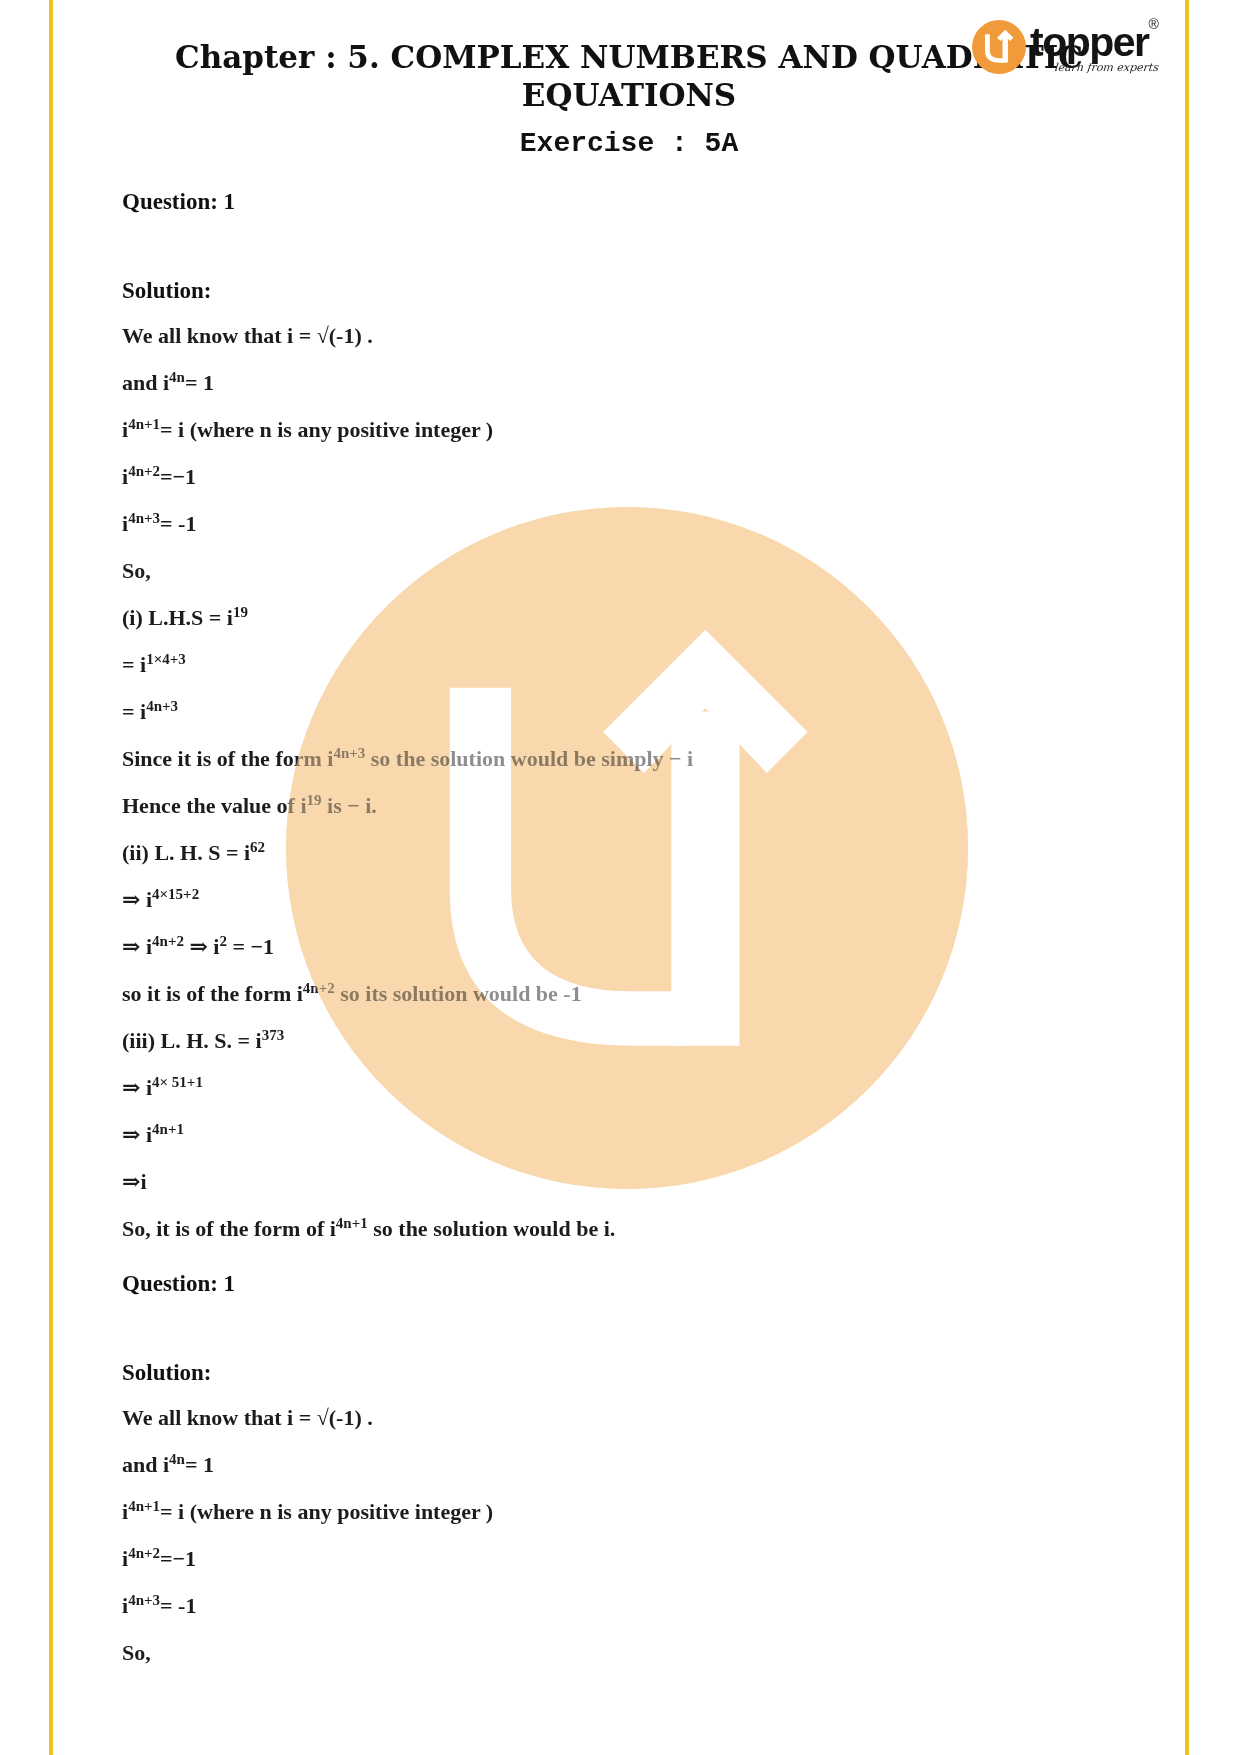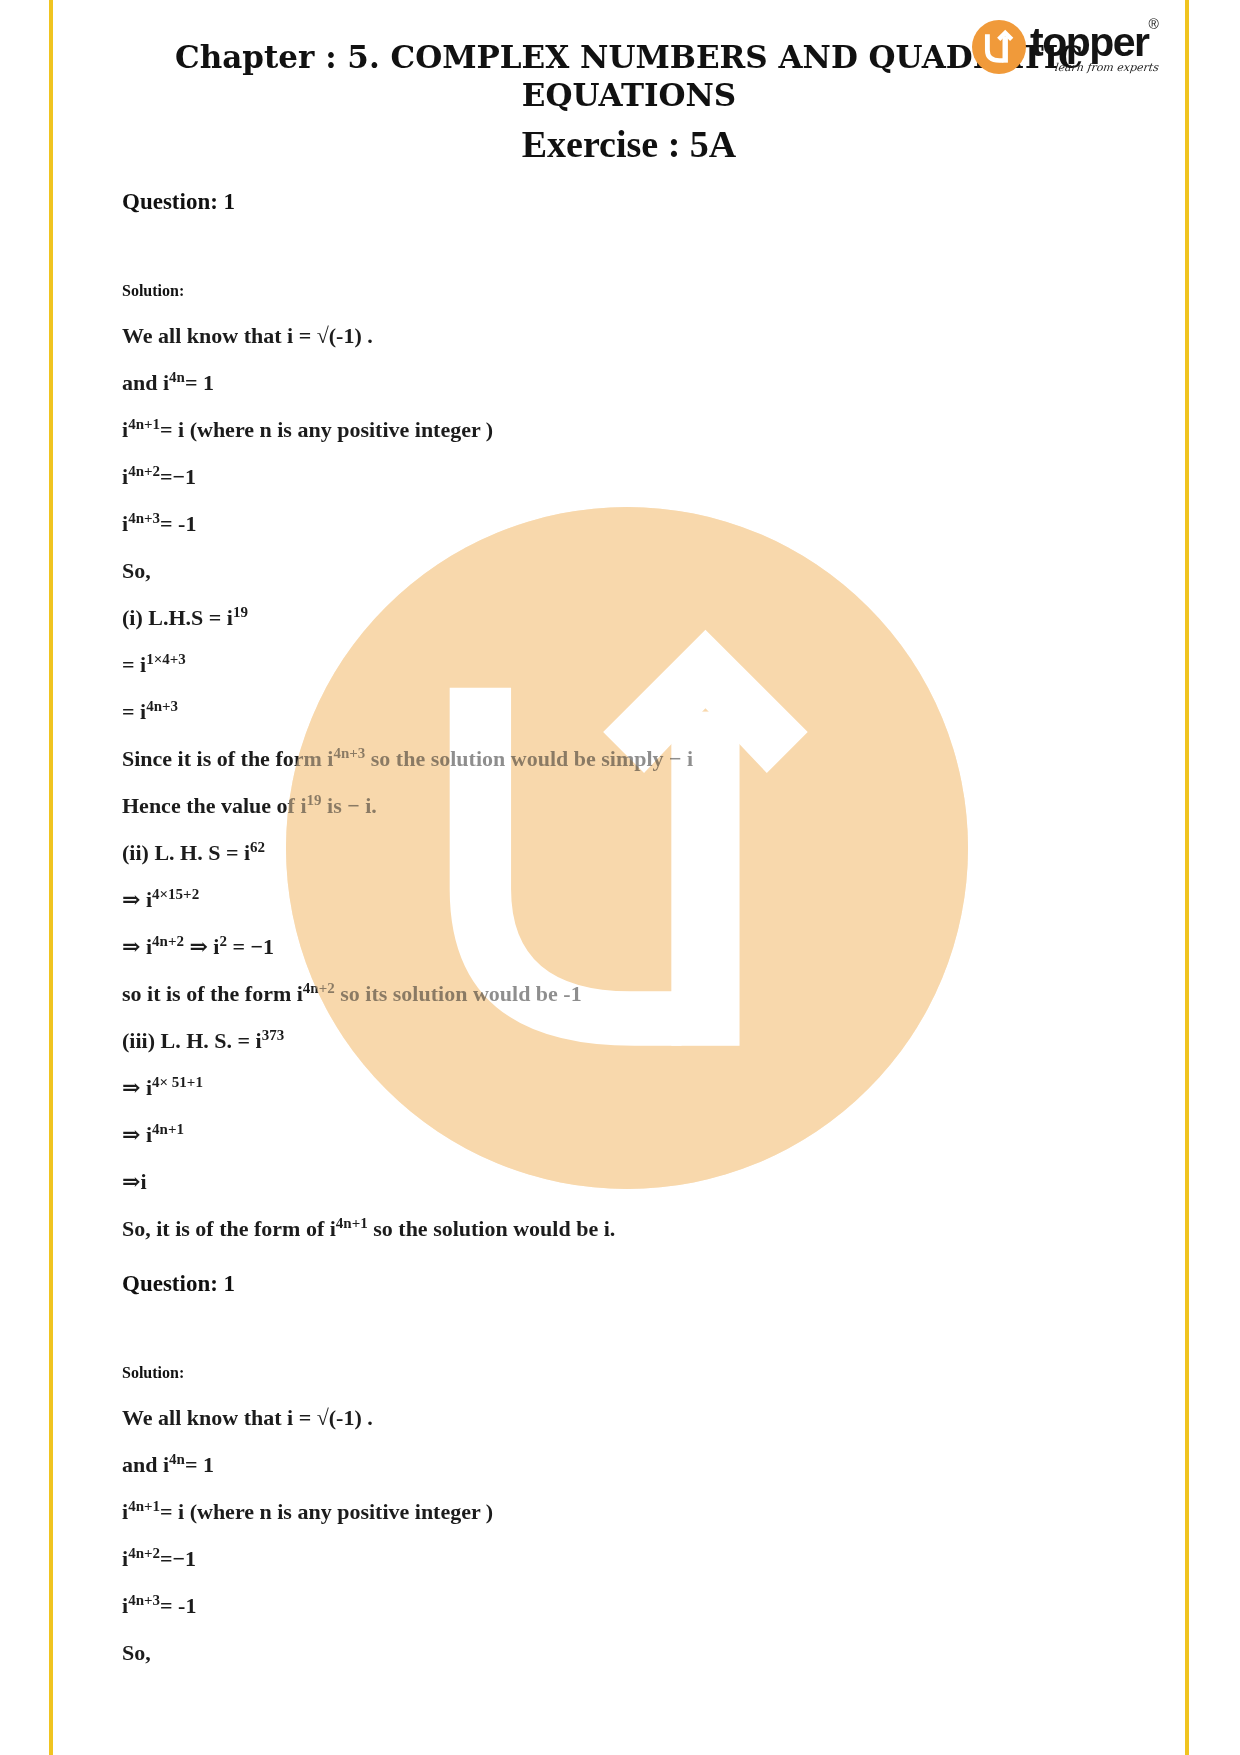--- a/index.html
+++ b/index.html
@@ -60,31 +60,31 @@
     text-align: right; color: #222; margin-top: -2px;
     transform: skewX(-8deg);
   }
 
   h1.title {
     font-family: "DejaVu Serif", serif;
     font-weight: 700; font-size: 31px; line-height: 38px;
     text-align: center; margin: 38px 34px 0 0; color: #111;
   }
   h2.exercise {
-    font-family: Liberation Serif, serif;
-    font-weight: 700; font-size: 38px; line-height: 28px;
+    font-family: Liberation Mono, monospace;
+    font-weight: 700; font-size: 28px; line-height: 28px;
     text-align: center; margin: 16px 34px 24px 0; color: #111;
   }
 
   .qlabel {
     font-weight: 700; font-size: 23px; line-height: 23px;
     margin: 32px 0 66px 0; color: #111;
   }
   .slabel {
-    font-weight: 700; font-size: 16px; line-height: 23px;
+    font-weight: 700; font-size: 23px; line-height: 23px;
     margin: 0 0 22px 0; color: #111;
   }
   .math-line {
     font-size: 22px; line-height: 23px;
     margin: 0 0 24px 0; color: #1c1c1c; font-weight: bold;
   }
   .math-line sup {
     font-size: 15px; line-height: 0;
     position: relative; top: -8px; vertical-align: baseline;
   }

